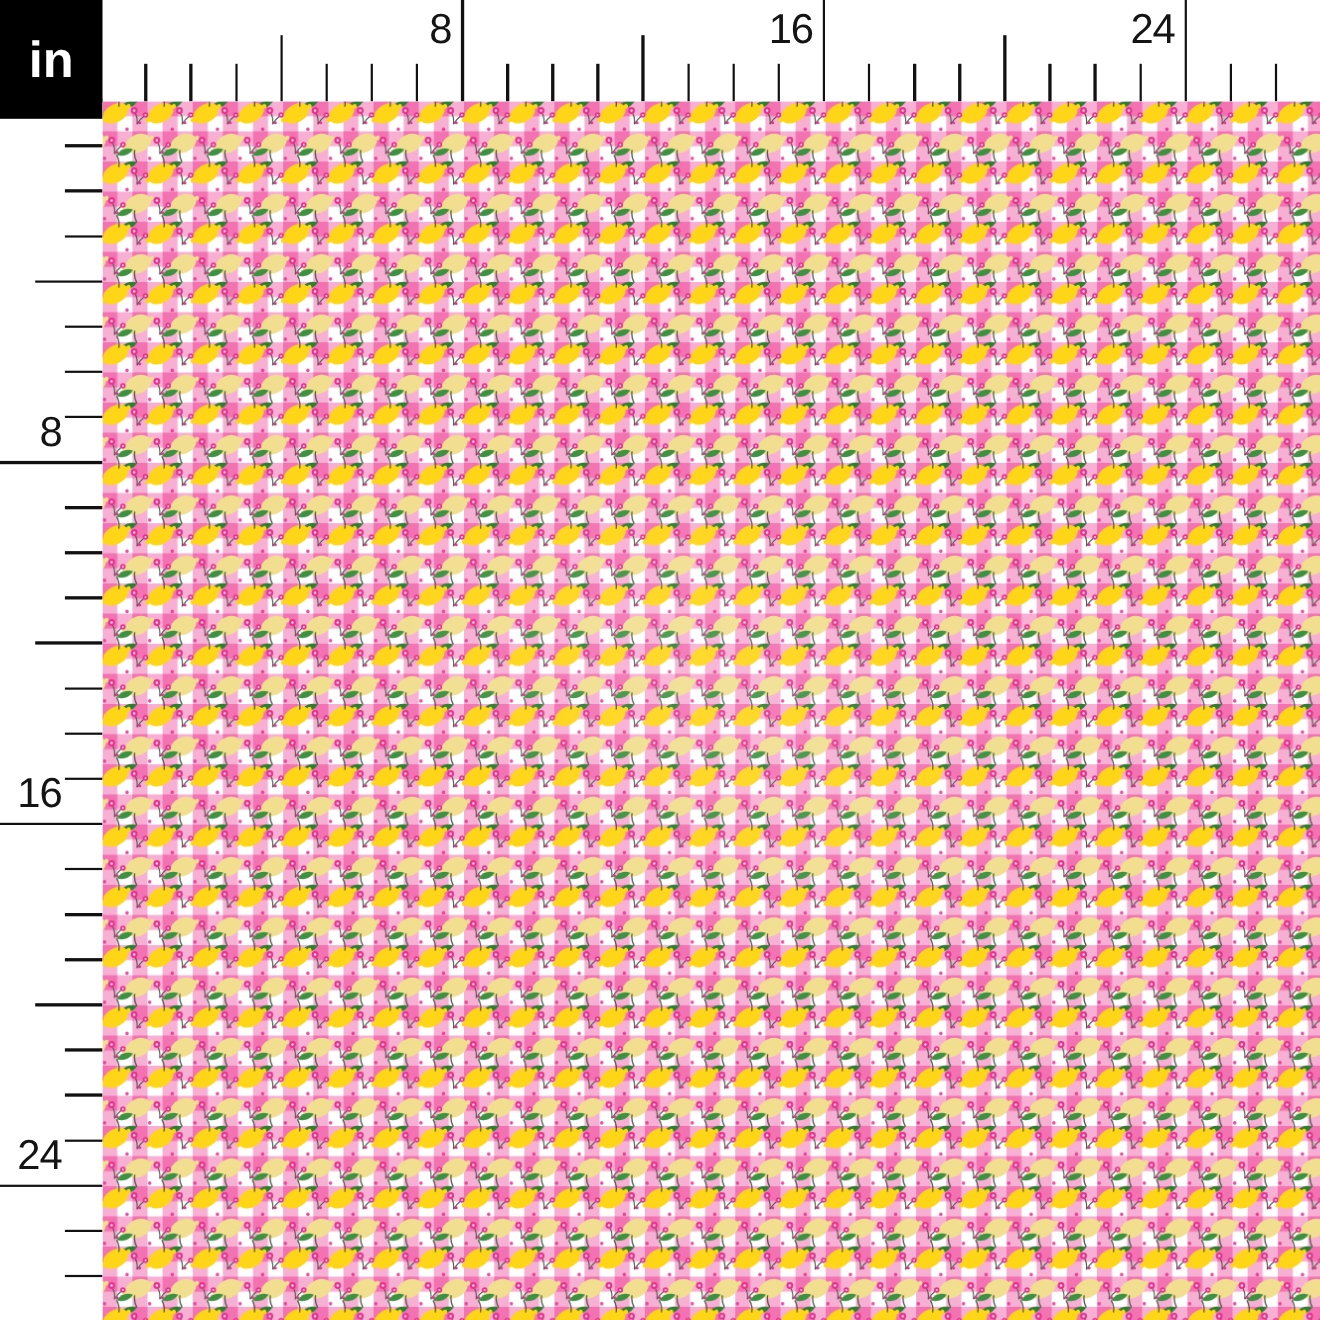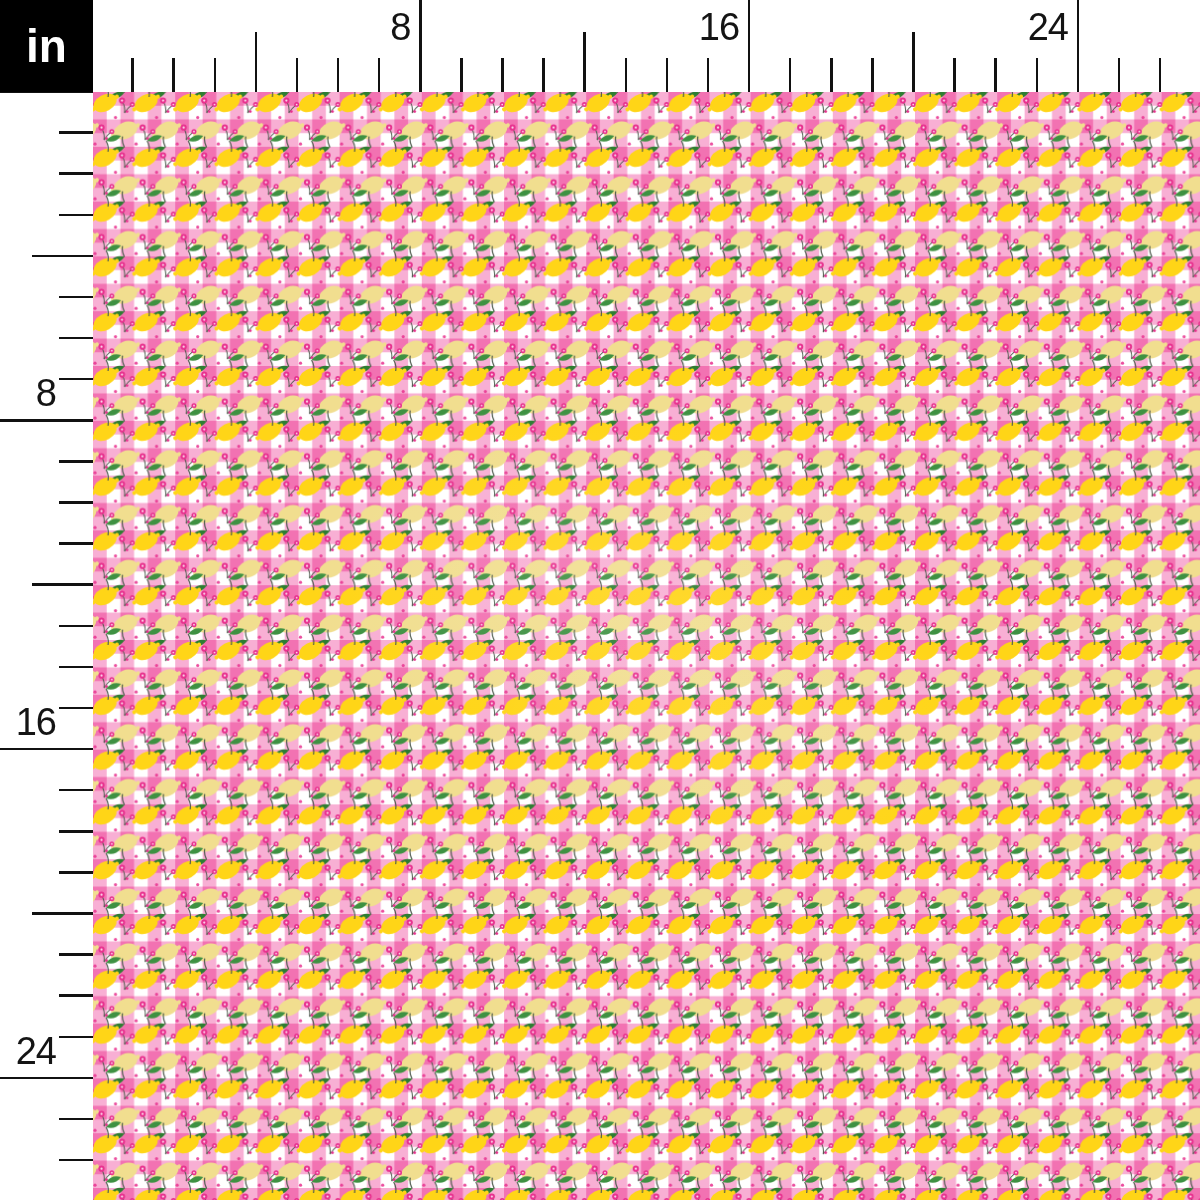--- a/index.html
+++ b/index.html
@@ -29,21 +29,21 @@
   .tick-h.small{left:59px;width:34px;}
   .tick-h.medium{left:32px;width:61px;}
   .tick-h.large{left:0;width:93px;}
   .rlabel{
     position:absolute;color:#141414;font-size:38px;font-weight:500;letter-spacing:-1px;
     line-height:1;white-space:nowrap;
   }
   .rlabel.left{width:56px;text-align:right;}
   
   #unit-badge{
-    position:absolute;left:0;top:0;width:93px;height:92px;background:#000000;
+    position:absolute;left:0;top:0;width:93px;height:108px;background:#000000;
     display:flex;align-items:center;justify-content:center;
   }
   #unit-badge span{
     color:#ffffff;font-size:46px;font-weight:600;line-height:1;letter-spacing:0;
   }
 </style>
 </head>
 <body>
 
 <div id="screen">

